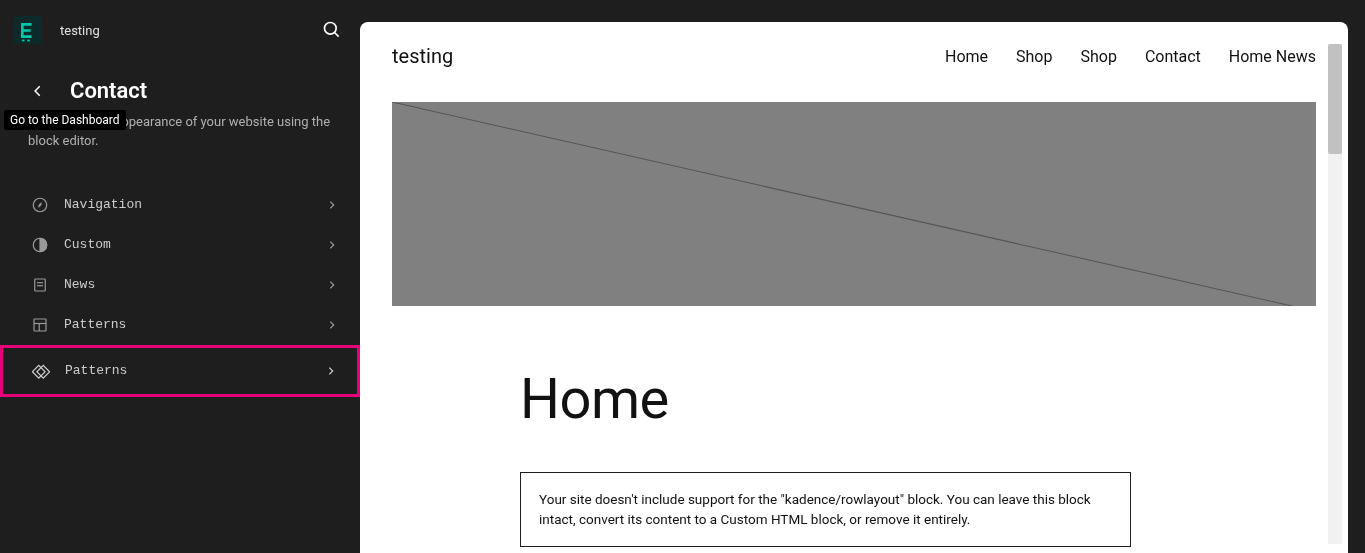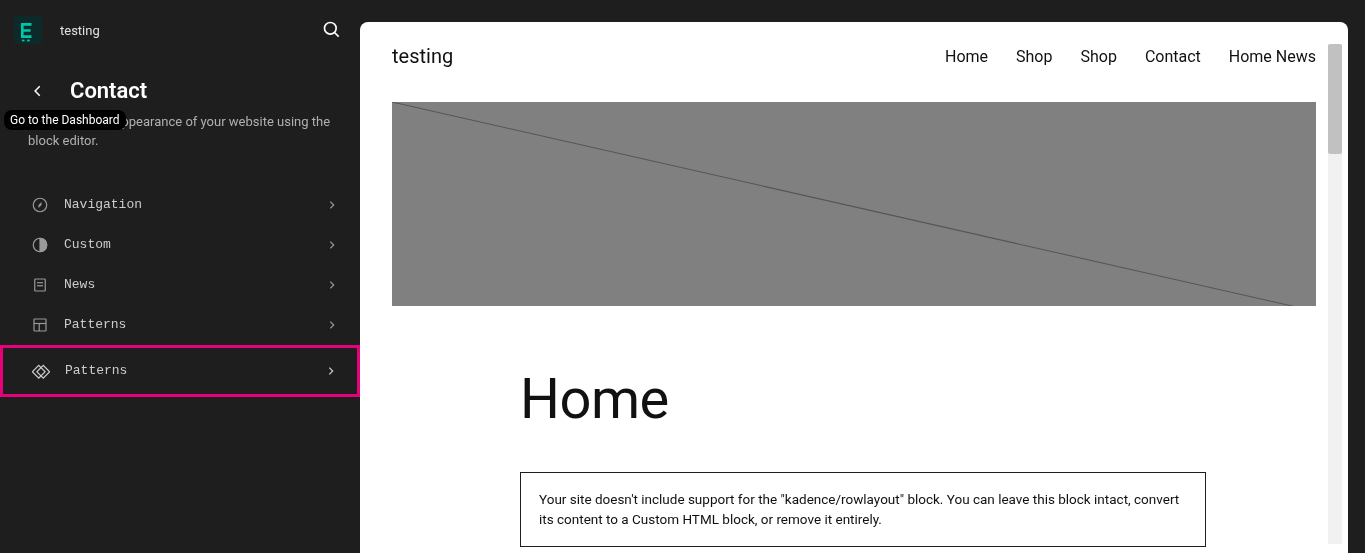--- a/index.html
+++ b/index.html
@@ -9,21 +9,21 @@
   .sidebar { width: 360px; height: 553px; background: #1e1e1e; position: relative; }
   .topbar { height: 60px; display: flex; align-items: center; padding: 0 4px; }
   .logo { width: 48px; height: 48px; display:flex; align-items:center; justify-content:center; }
   .site-name { flex: 1; font-size: 13px; color: #e0e0e0; padding-left: 8px; }
   .search-btn { width: 48px; height:48px; display:flex; align-items:center; justify-content:center; cursor:pointer; }
 
   .panel-head { padding: 18px 28px 0 28px; position: relative; }
   .back-row { display:flex; align-items:center; gap: 22px; }
   .back-arrow { width: 20px; display:flex; justify-content:center; cursor:pointer; }
   .panel-title { font-size: 22px; font-weight: 600; color: #fff; }
-  .tooltip { position:absolute; left:4px; top:50px; background:#000; color:#fff; font-size:12px; padding:3px 6px; border-radius:8px; z-index:10; }
+  .tooltip { position:absolute; left:4px; top:50px; background:#000; color:#fff; font-size:12px; padding:3px 6px; border-radius:2px; z-index:10; }
   .panel-desc { font-size: 13px; color: #b0b0b0; padding: 46px 28px 0 28px; line-height:1.45; margin-top:-36px; }
 
   .menu { margin-top: 34px; }
   .menu-item { display:flex; align-items:center; height:40px; padding: 0 20px 0 28px; font-size:13px; color:#ccc; cursor:pointer; border: 2px solid transparent; font-family: Liberation Mono, monospace; }
   .menu-item .mi-icon { width:20px; height:20px; display:flex; align-items:center; justify-content:center; }
   .menu-item .mi-label { flex:1; padding-left:14px; }
   .menu-item .mi-chev { width:12px; display:flex; align-items:center; justify-content:center; }
   .menu-item.highlight { border: 3px solid #e6007a; height:52px; }
 
   .main { flex:1; height:553px; background:#1e1e1e; padding: 22px 12px 0 0; }
@@ -34,21 +34,21 @@
   .site-header { display:flex; justify-content:space-between; align-items:center; padding: 22px 32px; }
   .site-title { font-size: 20px; font-weight:400; }
   .nav { display:flex; gap: 28px; font-size:16px; }
   .nav span { cursor:pointer; }
 
   .hero { margin: 12px 32px 0 32px; height: 204px; background:#808080; position:relative; overflow:hidden; }
   .hero svg { position:absolute; inset:0; }
 
   .content { padding: 60px 0 0 160px; width: 820px; }
   .page-h1 { font-size: 56px; font-weight:400; letter-spacing:-0.5px; margin-bottom: 40px; }
-  .notice-box { border:1px solid #1e1e1e; padding: 16px 18px; font-size: 13.5px; line-height:1.5; width: 686px; }
+  .notice-box { border:1px solid #1e1e1e; padding: 16px 18px; font-size: 13.5px; line-height:1.5; width: 611px; }
 </style>
 </head>
 <body>
 
 <div class="sidebar">
 
   <div class="topbar">
     <div class="logo">
       <svg width="28" height="28" viewBox="0 0 32 32">
         <rect x="0" y="0" width="32" height="32" rx="4" fill="#0c2a2a"></rect>

